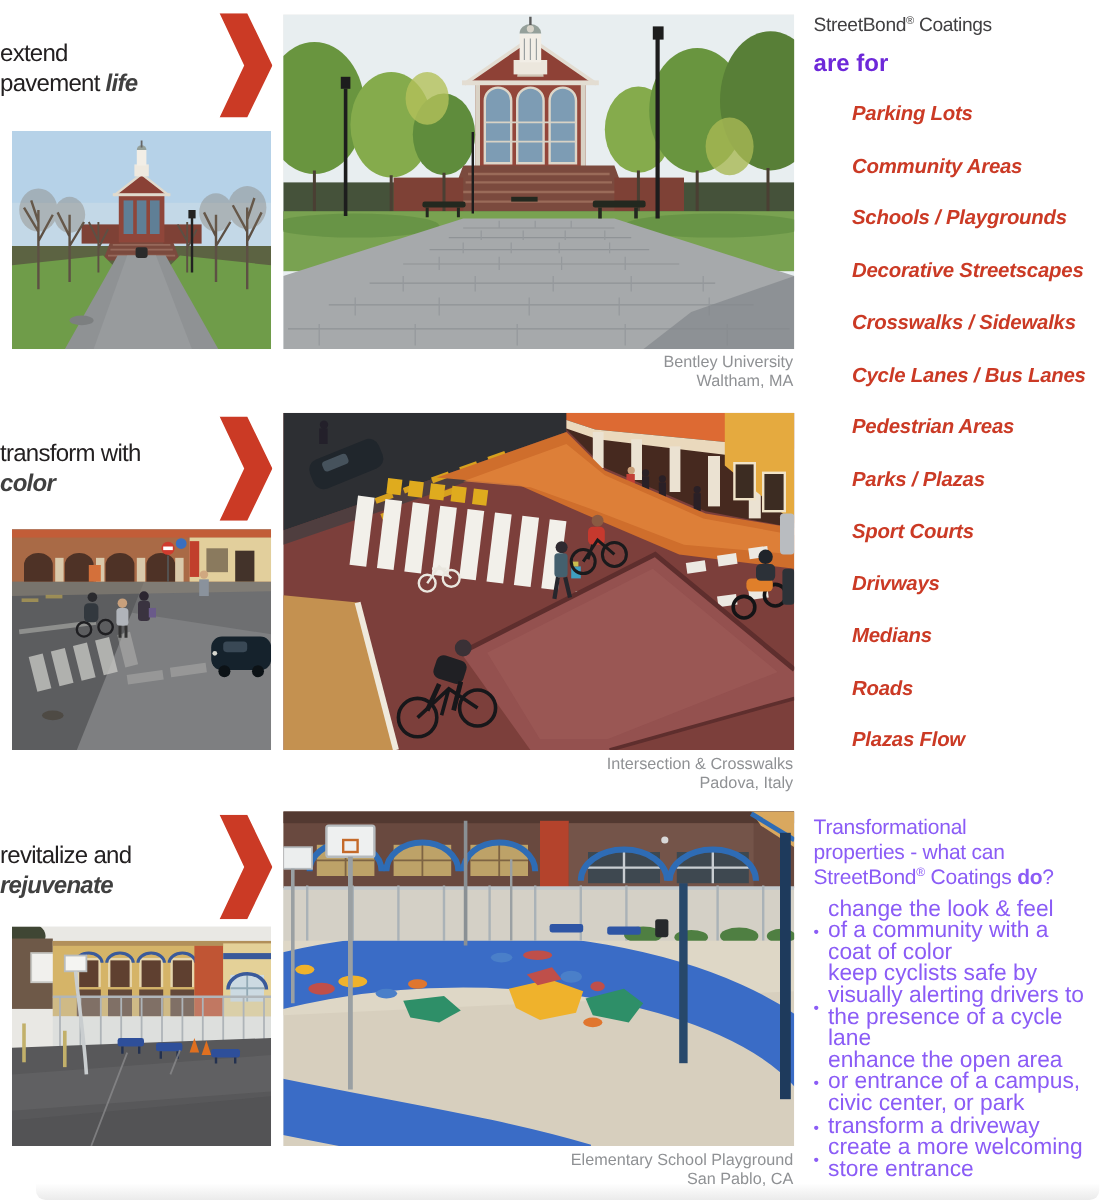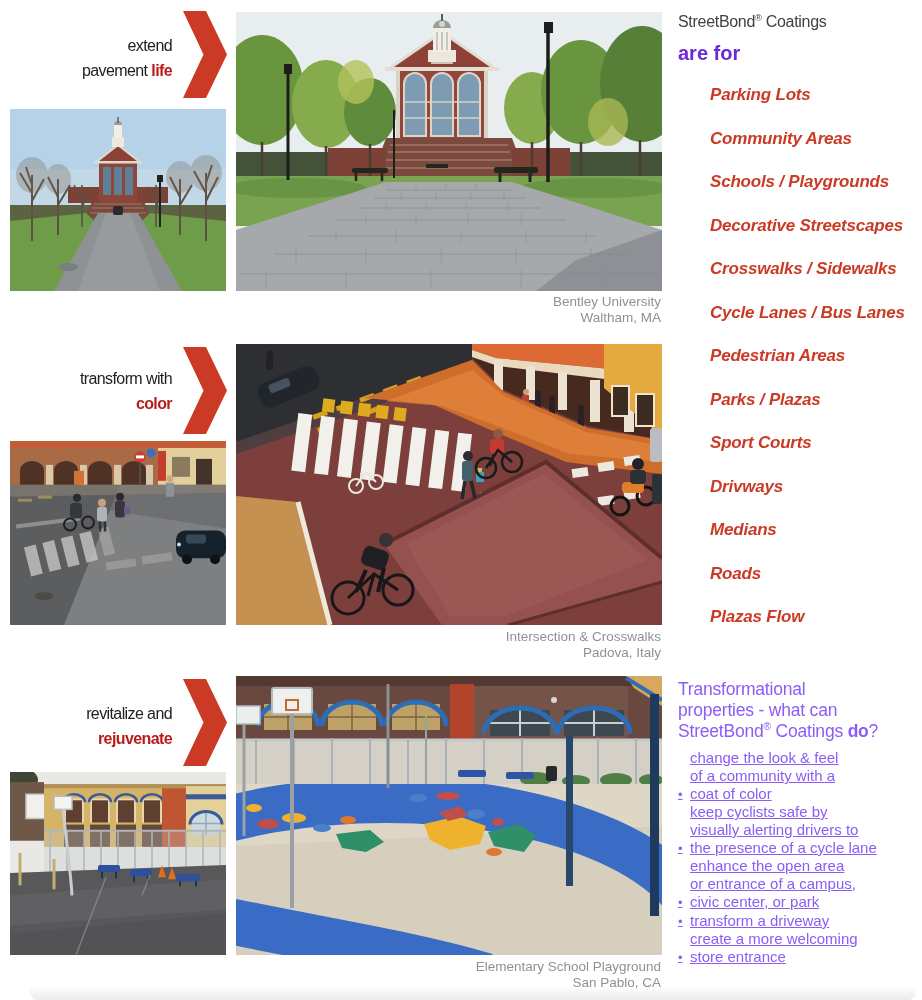--- a/index.html
+++ b/index.html
@@ -1,24 +1,24 @@
 <!DOCTYPE html>
 <html><head>
 <meta charset="utf-8">
 <style>
   html,body{margin:0;padding:0;}
   body{
     width:922px;height:1000px;position:relative;background:#ffffff;
     font-family:"Liberation Sans", sans-serif;overflow:hidden;
   }
-  .red-accent{color:#b91c1c;font-weight:700;}
+  .red-accent{color:#404040;font-weight:700;font-style:italic;}
 
   
-  .hgroup{position:absolute;left:0;width:172px;text-align:right;
-    font-size:16px;line-height:25px;color:#232021;letter-spacing:-0.6px;white-space:nowrap;}
+  .hgroup{position:absolute;left:0;width:172px;text-align:left;
+    font-size:20px;line-height:25px;color:#232021;letter-spacing:-0.6px;white-space:nowrap;}
   #hg1{top:33px}#hg2{top:366px}#hg3{top:701px}
 
   
   .chev{position:absolute;left:180px;width:47px;height:87px;}
   #ch1{top:11px}#ch2{top:347px}#ch3{top:679px}
   .chev svg{display:block;width:100%;height:100%;}
 
   
   .photo{position:absolute;overflow:hidden;box-shadow:inset 0 0 0 1px rgba(0,0,0,0.07);}
   .photo svg{display:block;width:100%;height:100%;}
@@ -41,21 +41,21 @@
     font-weight:700;color:#6d28d9;}
   .uses-list{position:absolute;left:678px;top:86px;width:242px;margin-left:32px;}
   .use-item{font-size:17px;font-style:italic;font-weight:700;color:#cb3a25;
     line-height:18px;margin-bottom:25.5px;letter-spacing:-0.2px;white-space:nowrap;}
   sup{font-size:58%;vertical-align:super;line-height:0;}
 
   .props{position:absolute;left:678px;top:679px;width:242px;color:#8b5cf6;}
   .props-title{font-size:17.5px;line-height:21px;letter-spacing:-0.2px;}
   .do-bold{font-weight:700;}
   .bullets{margin-top:7px;}
-  .bullet{display:flex;font-size:15px;line-height:18px;align-items:flex-end;text-decoration:underline;}
+  .bullet{display:flex;font-size:19px;line-height:18px;align-items:center;}
   .bm{flex:0 0 12px;}
   .bm::before{content:"\2022";font-size:13px;position:relative;top:0.5px;}
   .bullet-text{white-space:pre-line;}
 
   .bottom-shade{position:absolute;left:30px;right:6px;bottom:0;height:14px;
     background:linear-gradient(to bottom, rgba(130,130,130,0) 0%, rgba(130,130,130,0.16) 100%);
     border-radius:0 0 8px 8px;}
 </style>
 </head>
 <body>

